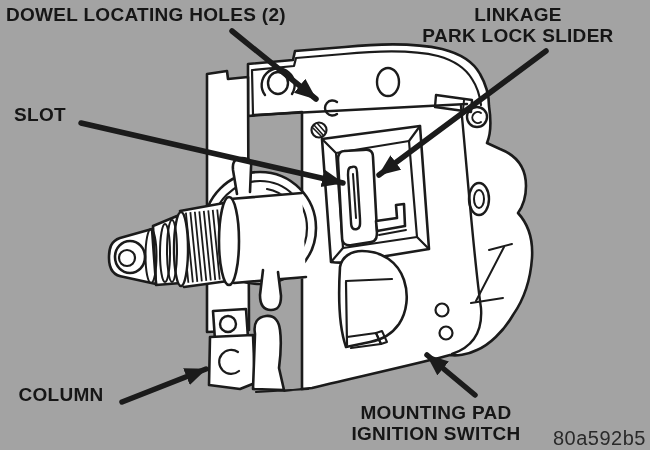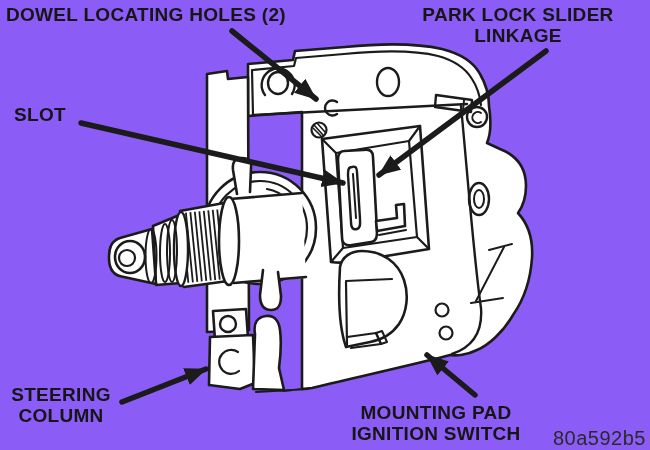--- a/index.html
+++ b/index.html
@@ -1,17 +1,17 @@
 <!DOCTYPE html>
 <html><head>
 <meta charset="utf-8">
 <style>
   html,body{margin:0;padding:0;background:#e8e8e8;}
   #stage{
-    position:relative;width:650px;height:450px;background:#8b5cf6;
+    position:relative;width:650px;height:450px;background:#a3a3a3;
     overflow:hidden;font-family:"Liberation Sans",sans-serif;
   }
   #art{position:absolute;left:0;top:0;}
   .callout{
     position:absolute;color:#161616;font-weight:700;font-size:19px;
     letter-spacing:.3px;line-height:21px;white-space:nowrap;
   }
   .callout .ln{display:block;}
   .center{text-align:center;}
   #lbl-dowel{left:6px;top:4px;}
@@ -152,28 +152,27 @@
       <line x1="546" y1="51" x2="379" y2="175" marker-end="url(#ah)"></line>
       <line x1="81" y1="123" x2="343" y2="183" marker-end="url(#ah)"></line>
       <line x1="122" y1="402" x2="206" y2="369" marker-end="url(#ah)"></line>
       <line x1="475" y1="395" x2="427" y2="355" marker-end="url(#ah)"></line>
     </g>
   </svg>
 
   <div id="lbl-dowel" class="callout">DOWEL LOCATING HOLES (2)</div>
 
   <div id="lbl-park" class="callout center">
+    <span class="ln">LINKAGE</span>
     <span class="ln">PARK LOCK SLIDER</span>
-    <span class="ln">LINKAGE</span>
   </div>
 
   <div id="lbl-slot" class="callout">SLOT</div>
 
   <div id="lbl-steering" class="callout center">
-    <span class="ln">STEERING</span>
     <span class="ln">COLUMN</span>
   </div>
 
   <div id="lbl-ignition" class="callout center">
     <span class="ln">MOUNTING PAD</span>
     <span class="ln">IGNITION SWITCH</span>
   </div>
 
   <div id="fig-code">80a592b5</div>
 </div>

